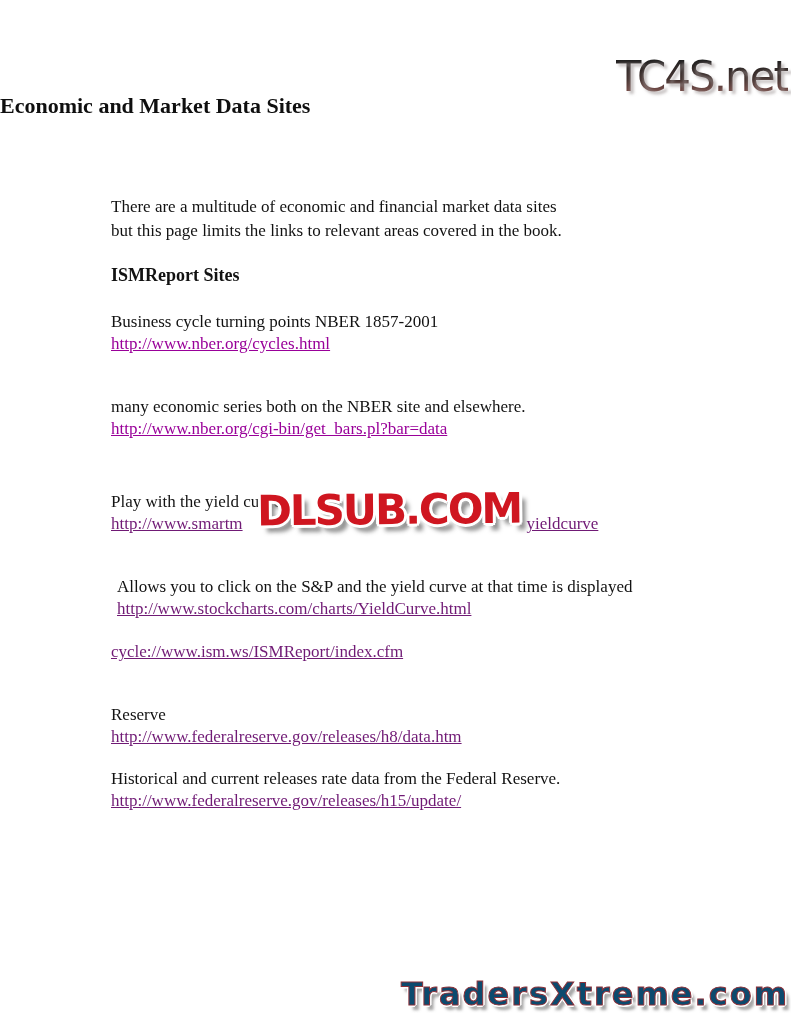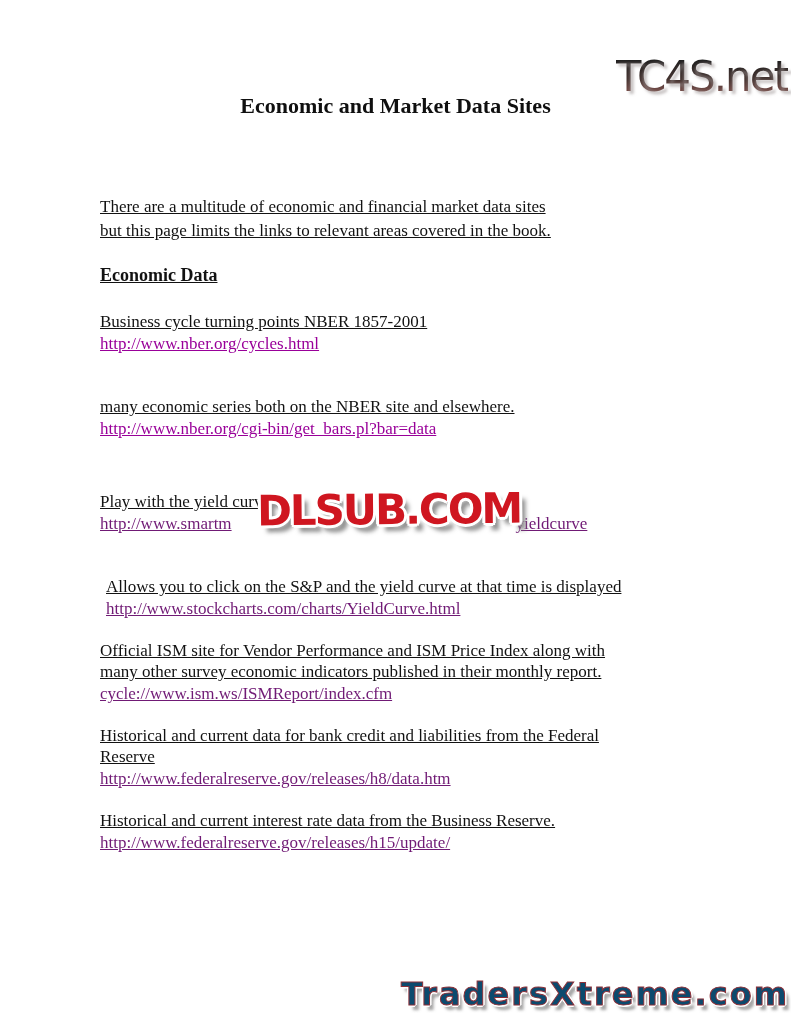--- a/index.html
+++ b/index.html
@@ -13,23 +13,23 @@
     font-family:"DejaVu Sans","Liberation Sans",sans-serif;
     font-weight:400;font-size:42px;letter-spacing:-2px;line-height:1;
     background:linear-gradient(180deg,#1f1f1f 8%,#43322f 55%,#8a5550 96%);
     -webkit-background-clip:text;background-clip:text;
     color:#4a3431;-webkit-text-fill-color:transparent;
     text-shadow:3px 3px 3px rgba(150,140,140,0.55);
     margin-top:36px;
   }
   .title{
     position:absolute;top:93px;left:0;width:100%;margin:0;
-    text-align:center;font-size:22px;font-weight:bold;color:#0f0f0f;
+    font-size:22px;font-weight:bold;color:#0f0f0f;
   }
-  .content{position:absolute;left:100px;top:195px;width:580px;text-decoration:underline;}
+  .content{position:absolute;left:111px;top:195px;width:580px;}
   .intro{margin:0;font-size:17px;line-height:24px;}
   .section-heading{margin:22px 0 25px 0;font-size:18px;font-weight:bold;line-height:21px;}
   .item{font-size:17px;line-height:21px;}
   #items .item + .item{margin-top:21px;}
   #items .item:nth-child(3){margin-top:52px;}
   #items .item:nth-child(4){margin-top:42px;margin-left:6px;}
   .url{display:inline-block;text-decoration:underline;margin-top:1px;text-align:right;}
   .url.visited{color:#990099;}
   .url.unvisited{color:#701a75;}
   .covered-gap{display:inline-block;width:284px;height:1px;}
@@ -59,49 +59,48 @@
 </head>
 <body>
 
 <div class="logo-top">TC4S.net</div>
 
 <h1 class="title">Economic and Market Data Sites</h1>
 
 <div class="content">
   <p class="intro"><span>There are a multitude of economic and financial market data sites</span><br><span>but this page limits the links to relevant areas covered in the book.</span></p>
 
-  <h2 class="section-heading">Economic Data</h2>
+  <h2 class="section-heading">ISMReport Sites</h2>
 
   <div id="items">
       <div class="item">
     <div class="desc"><span>Business cycle turning points NBER 1857-2001</span></div>
     <a href="#" class="url visited">http://www.nber.org/cycles.html</a>
   </div>
       <div class="item">
     <div class="desc"><br><span>many economic series both on the NBER site and elsewhere.</span></div>
     <a href="#" class="url visited">http://www.nber.org/cgi-bin/get_bars.pl?bar=data</a>
   </div>
       <div class="item">
     <div class="desc"><span>Play with the yield curve</span></div>
     <a href="#" class="url unvisited"><span>http://www.smartm</span><span class="covered-gap"></span><span>yieldcurve</span></a>
   </div>
       <div class="item">
     <div class="desc"><span>Allows you to click on the S&amp;P and the yield curve at that time is displayed</span></div>
     <a href="#" class="url unvisited">http://www.stockcharts.com/charts/YieldCurve.html</a>
   </div>
       <div class="item">
-    <div class="desc"><span>Official ISM site for Vendor Performance and ISM Price Index along with</span><br><span>many other survey economic indicators published in their monthly report.</span></div>
     <a href="#" class="url unvisited">cycle://www.ism.ws/ISMReport/index.cfm</a>
   </div>
       <div class="item">
-    <div class="desc"><span>Historical and current data for bank credit and liabilities from the Federal</span><br><span>Reserve</span></div>
+    <div class="desc"><br><span>Reserve</span></div>
     <a href="#" class="url unvisited">http://www.federalreserve.gov/releases/h8/data.htm</a>
   </div>
       <div class="item">
-    <div class="desc"><span>Historical and current interest rate data from the Business Reserve.</span></div>
+    <div class="desc"><span>Historical and current releases rate data from the Federal Reserve.</span></div>
     <a href="#" class="url unvisited">http://www.federalreserve.gov/releases/h15/update/</a>
   </div>
     </div>
 </div>
 
 <div class="watermark">DLSUB.COM</div>
 
 <div class="logo-bottom">TradersXtreme.com</div>
 
 </body></html>

